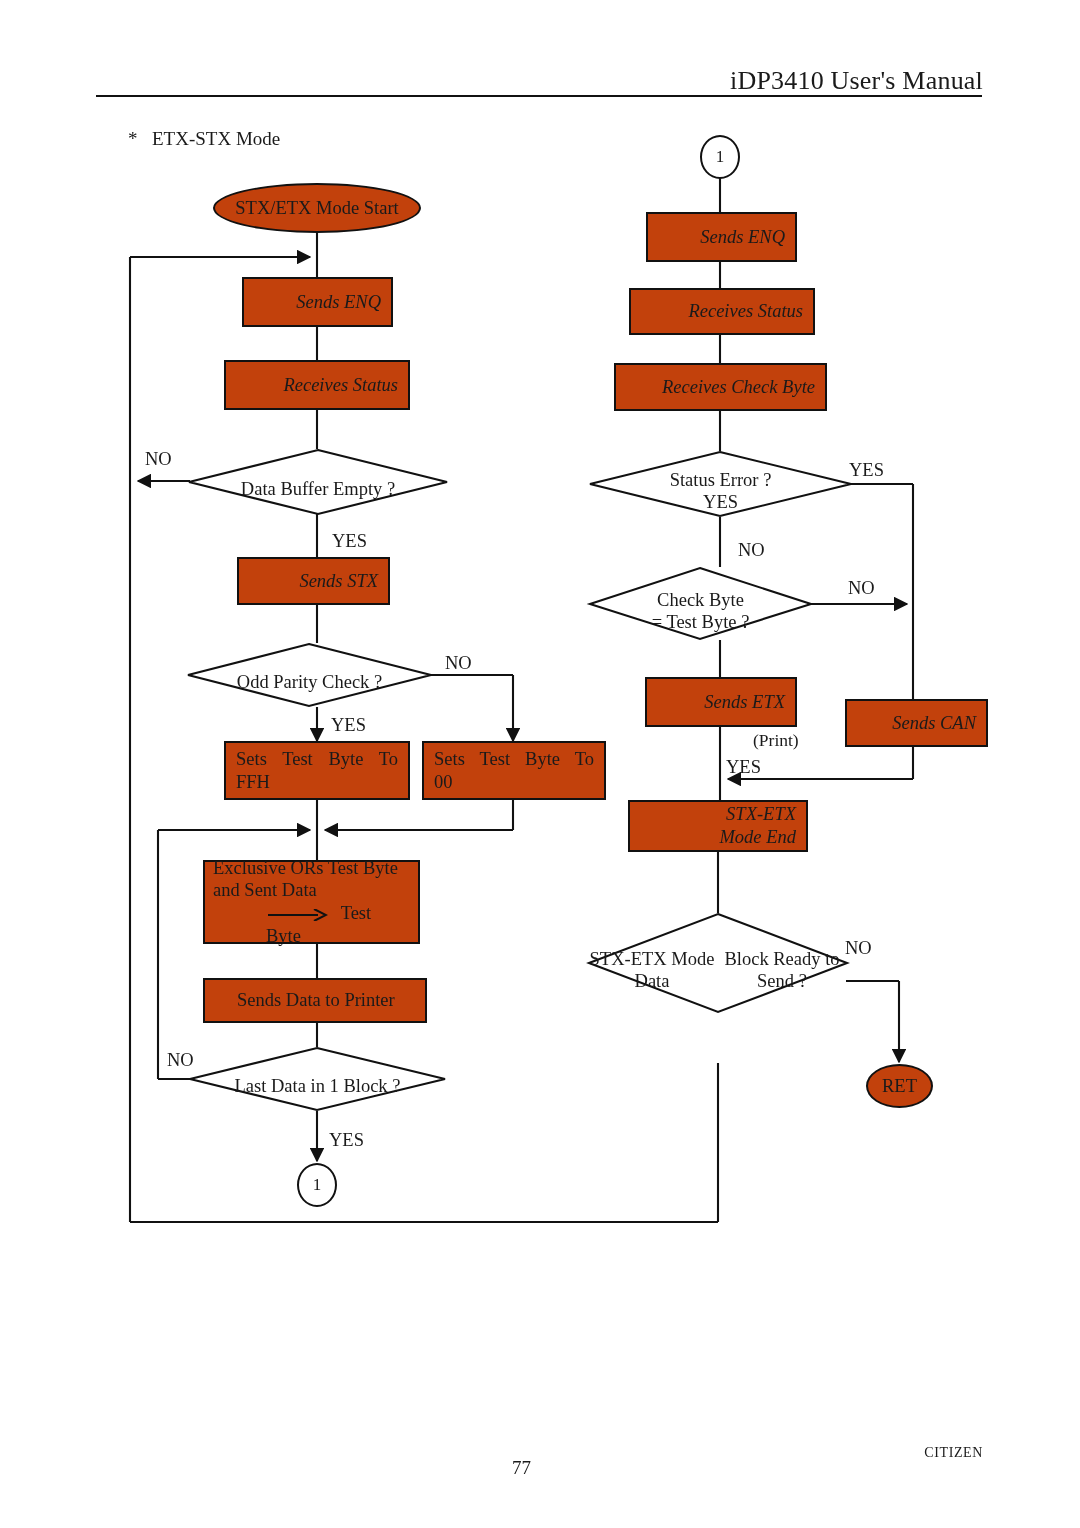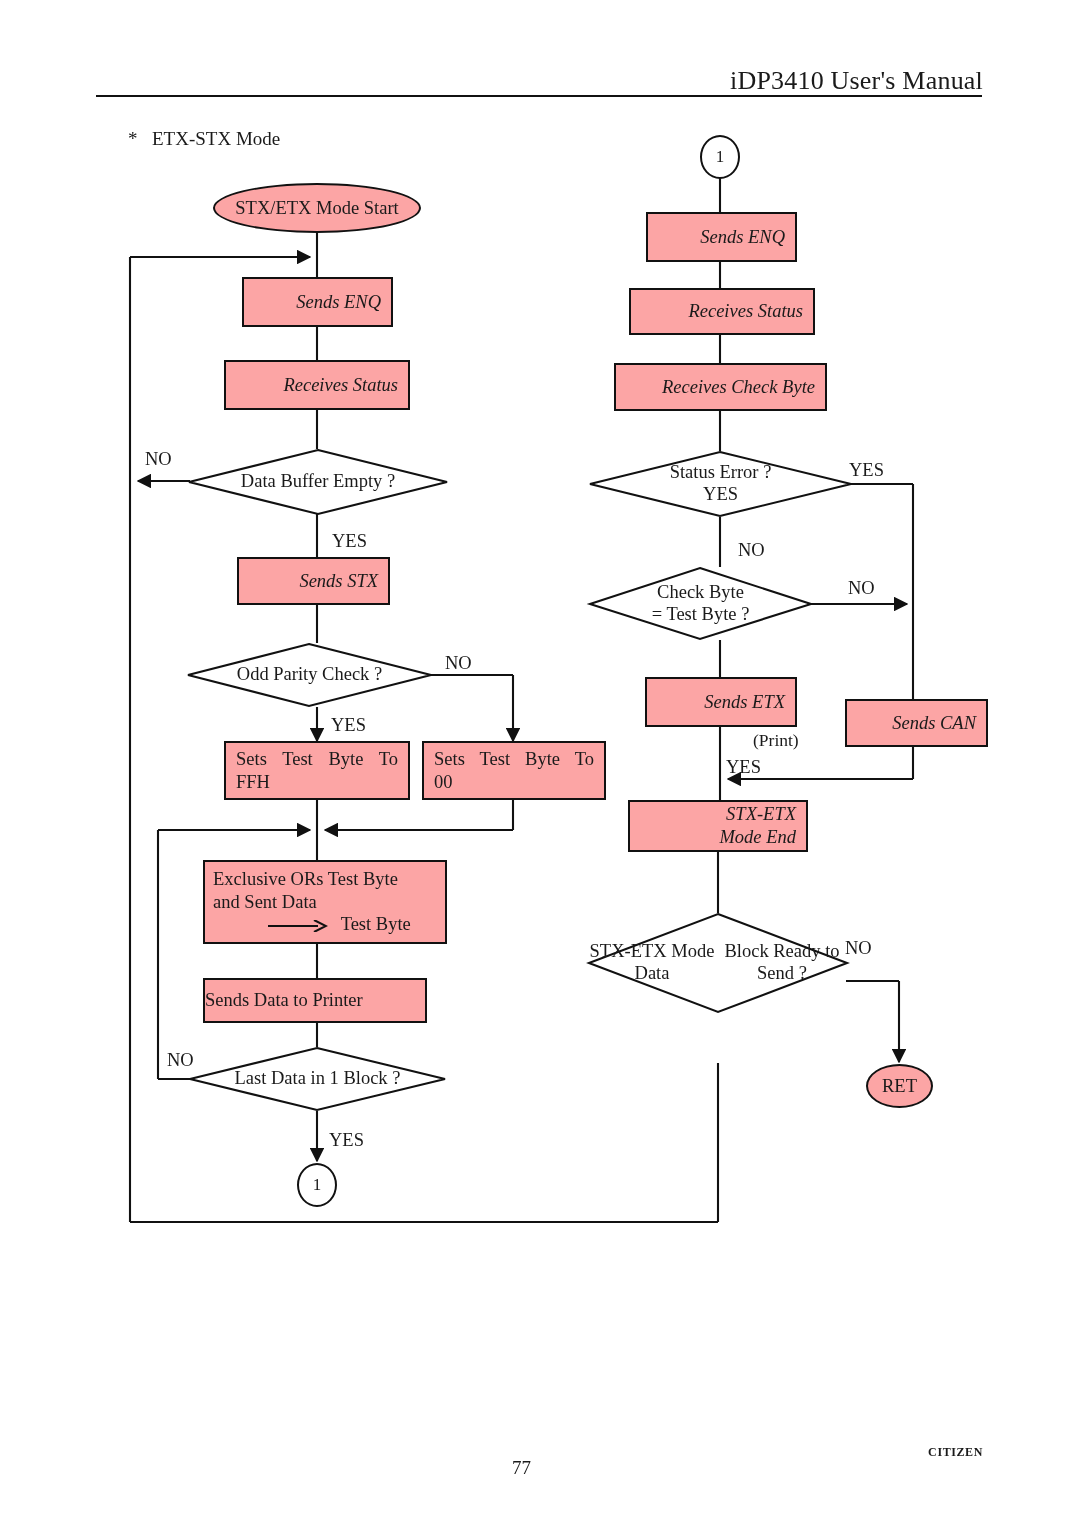--- a/index.html
+++ b/index.html
@@ -46,35 +46,35 @@
   
   .pagenum {
     position: absolute;
     left: 512px; top: 1445px;
     font-size: 19px;
     margin-top: 12px;
   }
   .brand {
     position: absolute;
     right: 97px; top: 1445px;
-    font-size: 12px;
-    font-weight: bold;
+    font-size: 14px;
+    font-weight: normal;
     letter-spacing: 0.6px;
   }
   
   .node {
     position: absolute;
     box-sizing: border-box;
     display: flex;
     align-items: center;
     justify-content: center;
     font-size: 18.5px;
     line-height: 1.22;
     z-index: 3;
-    background: #fca5a5;
+    background: #c2410c;
   }
   .box {
     border: 2px solid #111;
   }
   .box .inner { width: 100%; padding: 0 10px; box-sizing: border-box; }
   .box.center .inner { text-align: right; font-style: italic; }
   .box.left .inner { text-align: left; }
   .box.just .inner { text-align: justify; text-align-last: justify; }
 
   .term {
@@ -87,21 +87,21 @@
     font-size: 17px;
     background: #fff;
   }
   
   .dia {
     position: absolute;
     z-index: 3;
   }
   .dia svg { position: absolute; left:0; top:0; overflow: visible; }
   .dia .dtext {
-    position: absolute; left: 0; top: 0;
+    position: absolute; left: 0; top: 8px;
     width: 100%; height: 100%;
     display: flex; align-items: center; justify-content: center;
     text-align: center;
     font-size: 18.5px;
     line-height: 1.18;
   }
   
   .lbl {
     position: absolute;
     font-size: 18.5px;
@@ -248,36 +248,36 @@
     </span>
   </div>
 
   <div class="node box just" style="left:422px; top:741px; width:184px; height:59px;">
     <span class="inner">
       <span>Sets  Test  Byte  To</span><br>
       <span style="display:inline-block;text-align:left;text-align-last:left;width:100%">00</span>
     </span>
   </div>
 
-  <div class="node box left" style="left:203px; top:860px; width:244px; height:84px;">
+  <div class="node box left" style="left:203px; top:860px; width:217px; height:84px;">
     <span class="inner" style="padding:0 8px;">
       <span>Exclusive ORs Test Byte</span><br>
       <span>and Sent Data</span><br>
       <span style="display:inline-block;padding-left:53px;">
         <svg width="62" height="12" style="vertical-align:middle;">
           <line x1="2" y1="6" x2="52" y2="6" stroke="#111" stroke-width="2"></line>
           <path d="M 48 0 L 60 6 L 48 12" fill="none" stroke="#111" stroke-width="2"></path>
         </svg>
         <span style="padding-left:8px;">Test Byte</span>
       </span>
     </span>
   </div>
 
   <div class="node box left" style="left:203px; top:978px; width:224px; height:45px;">
-    <span class="inner" style="padding:0 0;">Sends Data to Printer</span>
+    <span class="inner" style="padding:0 0;margin-left:32px;">Sends Data to Printer</span>
   </div>
 
   <div class="dia" style="left:189px; top:1047px; width:257px; height:64px;">
     <svg width="257" height="64">
         <polygon points="128,1 256,32 128,63 1,32" fill="#fff" stroke="#111" stroke-width="2.1"></polygon>
       </svg>
     <div class="dtext">
         <span>Last Data in 1 Block ?</span>
       </div>
   </div>

